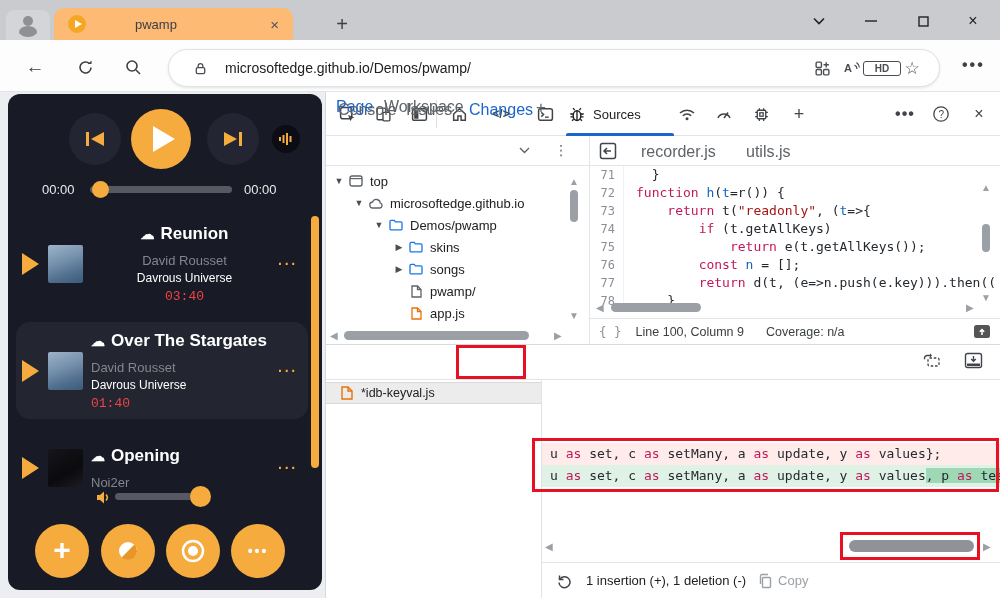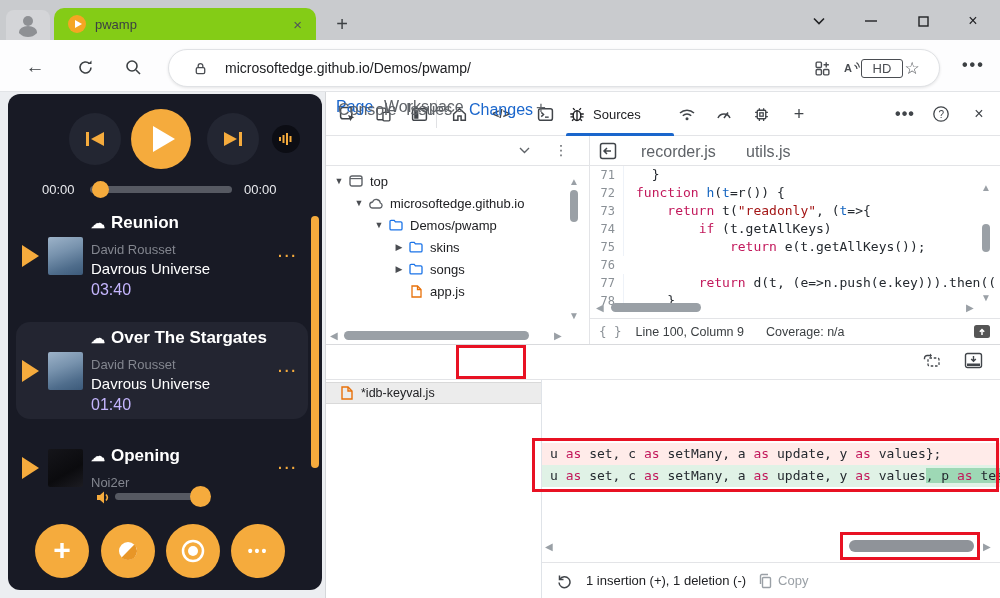--- a/index.html
+++ b/index.html
@@ -8,33 +8,33 @@
   .screen { position:relative; width:1000px; height:598px; background:#eceef1; }
   .abs { position:absolute; }
   svg { display:block; }
 
   
   .titlebar { left:0; top:0; width:1000px; height:40px; background:#c9cbce; }
   .avatar-tab { left:6px; top:10px; width:44px; height:30px; background:#d4d5d8; border-radius:8px 8px 0 0; display:flex; align-items:center; justify-content:center; }
   .avatar { width:24px; height:24px; border-radius:50%; background:#d4d5d8; position:relative; overflow:hidden; }
   .avatar:before { content:""; position:absolute; left:7px; top:3px; width:10px; height:10px; border-radius:50%; background:#8e9094; }
   .avatar:after { content:""; position:absolute; left:3px; top:13px; width:18px; height:12px; border-radius:50% 50% 0 0; background:#8e9094; }
-  .tab-active { left:54px; top:8px; width:262px; height:32px; background:#84cc16; border-radius:10px 10px 0 0; display:flex; align-items:center; padding:0 10px 0 14px; }
+  .tab-active { left:54px; top:8px; width:239px; height:32px; background:#fdba74; border-radius:10px 10px 0 0; display:flex; align-items:center; padding:0 10px 0 14px;gap:40px; }
   .favicon { width:18px; height:18px; border-radius:50%; background:#f5a623; position:relative; flex:0 0 auto; }
   .favicon:before { content:""; position:absolute; left:7px; top:5px; border-left:7px solid #fff; border-top:4px solid transparent; border-bottom:4px solid transparent; }
   .tab-title { margin-left:9px; font-size:13px; color:#3c4043; flex:1; }
   .tab-close { font-size:15px; color:#50555a; padding:0 4px; cursor:default; }
   .newtab-btn { left:330px; top:13px; font-size:20px; color:#3c4043; width:24px; text-align:center; }
   .win-ctl { top:10px; width:30px; height:22px; display:flex; align-items:center; justify-content:center; color:#202124; }
   .toolbar { left:0; top:40px; width:1000px; height:52px; background:#fdfdfe; border-bottom:1px solid #e2e4e7; }
   .nav-ic { top:52px; width:30px; height:30px; display:flex; align-items:center; justify-content:center; color:#3c4043; font-size:19px; }
   .omnibox { left:168px; top:49px; width:772px; height:38px; background:#fff; border:1px solid #e0e2e5; border-radius:19px; box-shadow:0 1px 3px rgba(0,0,0,.10); display:flex; align-items:center; padding:0 12px 0 16px; }
   .omni-url { font-size:14px; color:#202124; flex:1; margin-left:10px; white-space:nowrap; }
   .omni-ic { width:30px; display:flex; justify-content:center; align-items:center; color:#4a4d52; }
-  .hd-badge { font-size:13px; font-weight:normal; color:#4a4d52; border:1.5px solid #4a4d52; border-radius:3px; padding:1px 11px; }
+  .hd-badge { font-size:10px; font-weight:bold; color:#4a4d52; border:1.5px solid #4a4d52; border-radius:3px; padding:1px 11px; }
   .star { font-size:17px; color:#4a4d52; }
   .more-dots { left:962px; top:56px; font-size:16px; color:#3c4043; letter-spacing:2px; font-weight:bold; }
 
   
   .player { left:8px; top:94px; width:314px; height:496px; background:#181a25; border-radius:12px; overflow:hidden; }
   .pbtn { position:absolute; border-radius:50%; display:flex; align-items:center; justify-content:center; }
   .pbtn.dark { background:#232632; }
   .pbtn.orange { background:#f5ab3d; }
   .play-big:before { content:""; border-left:22px solid #fff; border-top:13px solid transparent; border-bottom:13px solid transparent; margin-left:6px; }
   .time-label { position:absolute; color:#e9eaee; font-size:13px; }
@@ -44,22 +44,22 @@
   .song-row.hl { background:#232531; border-radius:14px; }
   .song-play { width:26px; flex:0 0 26px; }
   .song-play:before { content:""; display:block; border-left:17px solid #f5ab3d; border-top:11px solid transparent; border-bottom:11px solid transparent; }
   .song-art { width:35px; height:38px; border-radius:2px; flex:0 0 35px; margin-right:8px; }
   .art-blue { background:linear-gradient(160deg,#9db3c9 0%,#7792ad 40%,#4f6d8c 75%,#3c5a7a 100%); }
   .art-dark { background:linear-gradient(150deg,#15151a 0%,#0b0b0e 60%,#1c1c22 100%); }
   .song-info { flex:1; min-width:0; }
   .song-title { color:#fff; font-size:17px; font-weight:bold; white-space:nowrap; }
   .song-title .cloud { font-size:14px; margin-right:6px; }
   .song-artist { color:#83868f; font-size:13px; margin-top:9px; }
-  .song-album { color:#fff; font-size:15px; margin-top:3px; }
-  .song-time { color:#c4b5fd; font-size:16px; margin-top:4px; }
+  .song-album { color:#fff; font-size:12px; margin-top:3px; }
+  .song-time { color:#ef4444; font-size:13px; margin-top:4px;font-family:Liberation Mono, monospace; }
   .song-dots { color:#f5ab3d; font-size:14px; font-weight:bold; letter-spacing:2px; flex:0 0 auto; }
   .pscroll { left:303px; top:122px; width:8px; height:252px; background:#f5ab3d; border-radius:4px; }
   .action-btn { position:absolute; top:430px; width:54px; height:54px; border-radius:50%; background:#f5ab3d; display:flex; align-items:center; justify-content:center; color:#fff; }
 
   
   .dt { left:325px; top:92px; width:675px; height:506px; background:#fff; border-left:1px solid #d5d7da; }
   .dt-toolbar { position:absolute; left:0; top:0; width:675px; height:44px; border-bottom:1px solid #e3e4e7; }
   .dt-ic { position:absolute; top:10px; width:26px; height:24px; display:flex; align-items:center; justify-content:center; color:#41454a; }
   .dt-sep { position:absolute; left:110px; top:8px; width:1px; height:28px; background:#e0e1e4; }
   .sources-tab { position:absolute; left:242px; top:0; height:44px; display:flex; align-items:center; color:#202124; }
@@ -196,21 +196,21 @@
           </g>
         </svg>
     </div>
 
     <span class="time-label" style="left:34px;top:88px">00:00</span>
     <div class="track" style="left:82px;top:92px;width:142px;height:7px"></div>
     <div class="knob" style="left:84px;top:87px;width:17px;height:17px"></div>
     <span class="time-label" style="left:236px;top:88px">00:00</span>
 
     <div id="song-list">
-        <div class="song-row" style="top: 112px; height: 100px;">
+        <div class="song-row" style="top: 120px; height: 100px; text-align: center;">
           <div class="song-play"></div>
           <div class="song-art art-blue"></div>
           <div class="song-info">
             <div class="song-title"><span class="cloud">☁</span>Reunion</div>
             <div class="song-artist">David Rousset</div>
             <div class="song-album">Davrous Universe</div>
             <div class="song-time">03:40</div>
           </div>
           <div class="song-dots">···</div>
         </div>
@@ -406,41 +406,51 @@
             <svg width="14" height="12" viewBox="0 0 14 12">
               <path d="M1 2.5A1.2 1.2 0 012.2 1.3h3l1.2 1.5h5.4A1.2 1.2 0 0113 4v5.7a1.2 1.2 0 01-1.2 1.2H2.2A1.2 1.2 0 011 9.7z" fill="none" stroke="#1a73e8" stroke-width="1.3"></path>
             </svg>
           </span>
           <span>songs</span>
         </div>
         <div class="tree-row" style="padding-left: 66px;">
           <span class="tree-arrow"></span>
           <span class="tree-ico">
             <svg width="11" height="13" viewBox="0 0 11 13">
+              <path d="M1 1h5.5L10 4.5V12H1z" fill="none" stroke="#5f6368" stroke-width="1.3"></path>
+              <path d="M6.5 1v3.5H10" fill="none" stroke="#5f6368" stroke-width="1.3"></path>
+            </svg>
+          </span>
+          <span>pwamp/</span>
+        </div>
+        <div class="tree-row" style="padding-left: 66px;">
+          <span class="tree-arrow"></span>
+          <span class="tree-ico">
+            <svg width="11" height="13" viewBox="0 0 11 13">
               <path d="M1 1h5.5L10 4.5V12H1z" fill="none" stroke="#e8710a" stroke-width="1.3"></path>
               <path d="M6.5 1v3.5H10" fill="none" stroke="#e8710a" stroke-width="1.3"></path>
             </svg>
           </span>
           <span>app.js</span>
         </div>
       </div>
     <span class="sarrow" style="left:243px;top:84px">▲</span>
     <div class="sbar" style="left:244px;top:98px;width:8px;height:32px"></div>
     <span class="sarrow" style="left:243px;top:218px">▼</span>
     <span class="sarrow" style="left:4px;top:238px">◀</span>
     <div class="sbar" style="left:18px;top:239px;width:185px;height:9px"></div>
     <span class="sarrow" style="left:228px;top:238px">▶</span>
 
     <div class="editor" id="code-editor">
         <div class="eline"><span class="eln">71</span><span class="ecode"><span class="tk-p">  }</span></span></div>
         <div class="eline"><span class="eln">72</span><span class="ecode"><span class="tk-k">function</span><span class="tk-p"> </span><span class="tk-v">h</span><span class="tk-p">(</span><span class="tk-v">t</span><span class="tk-p">=r()) {</span></span></div>
         <div class="eline"><span class="eln">73</span><span class="ecode"><span class="tk-p">    </span><span class="tk-k">return</span><span class="tk-p"> t(</span><span class="tk-s">"readonly"</span><span class="tk-p">, (</span><span class="tk-v">t</span><span class="tk-p">=&gt;{</span></span></div>
         <div class="eline"><span class="eln">74</span><span class="ecode"><span class="tk-p">        </span><span class="tk-k">if</span><span class="tk-p"> (t.getAllKeys)</span></span></div>
         <div class="eline"><span class="eln">75</span><span class="ecode"><span class="tk-p">            </span><span class="tk-k">return</span><span class="tk-p"> e(t.getAllKeys());</span></span></div>
-        <div class="eline"><span class="eln">76</span></div>
+        <div class="eline"><span class="eln">76</span><span class="ecode"><span class="tk-p">        </span><span class="tk-k">const</span><span class="tk-p"> </span><span class="tk-v">n</span><span class="tk-p"> = [];</span></span></div>
         <div class="eline"><span class="eln">77</span><span class="ecode"><span class="tk-p">        </span><span class="tk-k">return</span><span class="tk-p"> d(t, (e=&gt;n.push(e.key))).then((</span></span></div>
         <div class="eline"><span class="eln">78</span><span class="ecode"><span class="tk-p">    }</span></span></div>
       </div>
     <span class="sarrow" style="left:655px;top:90px">▲</span>
     <div class="sbar" style="left:656px;top:132px;width:8px;height:28px"></div>
     <span class="sarrow" style="left:655px;top:200px">▼</span>
     <span class="sarrow" style="left:270px;top:210px">◀</span>
     <div class="sbar" style="left:285px;top:211px;width:90px;height:9px"></div>
     <span class="sarrow" style="left:640px;top:210px">▶</span>
 

